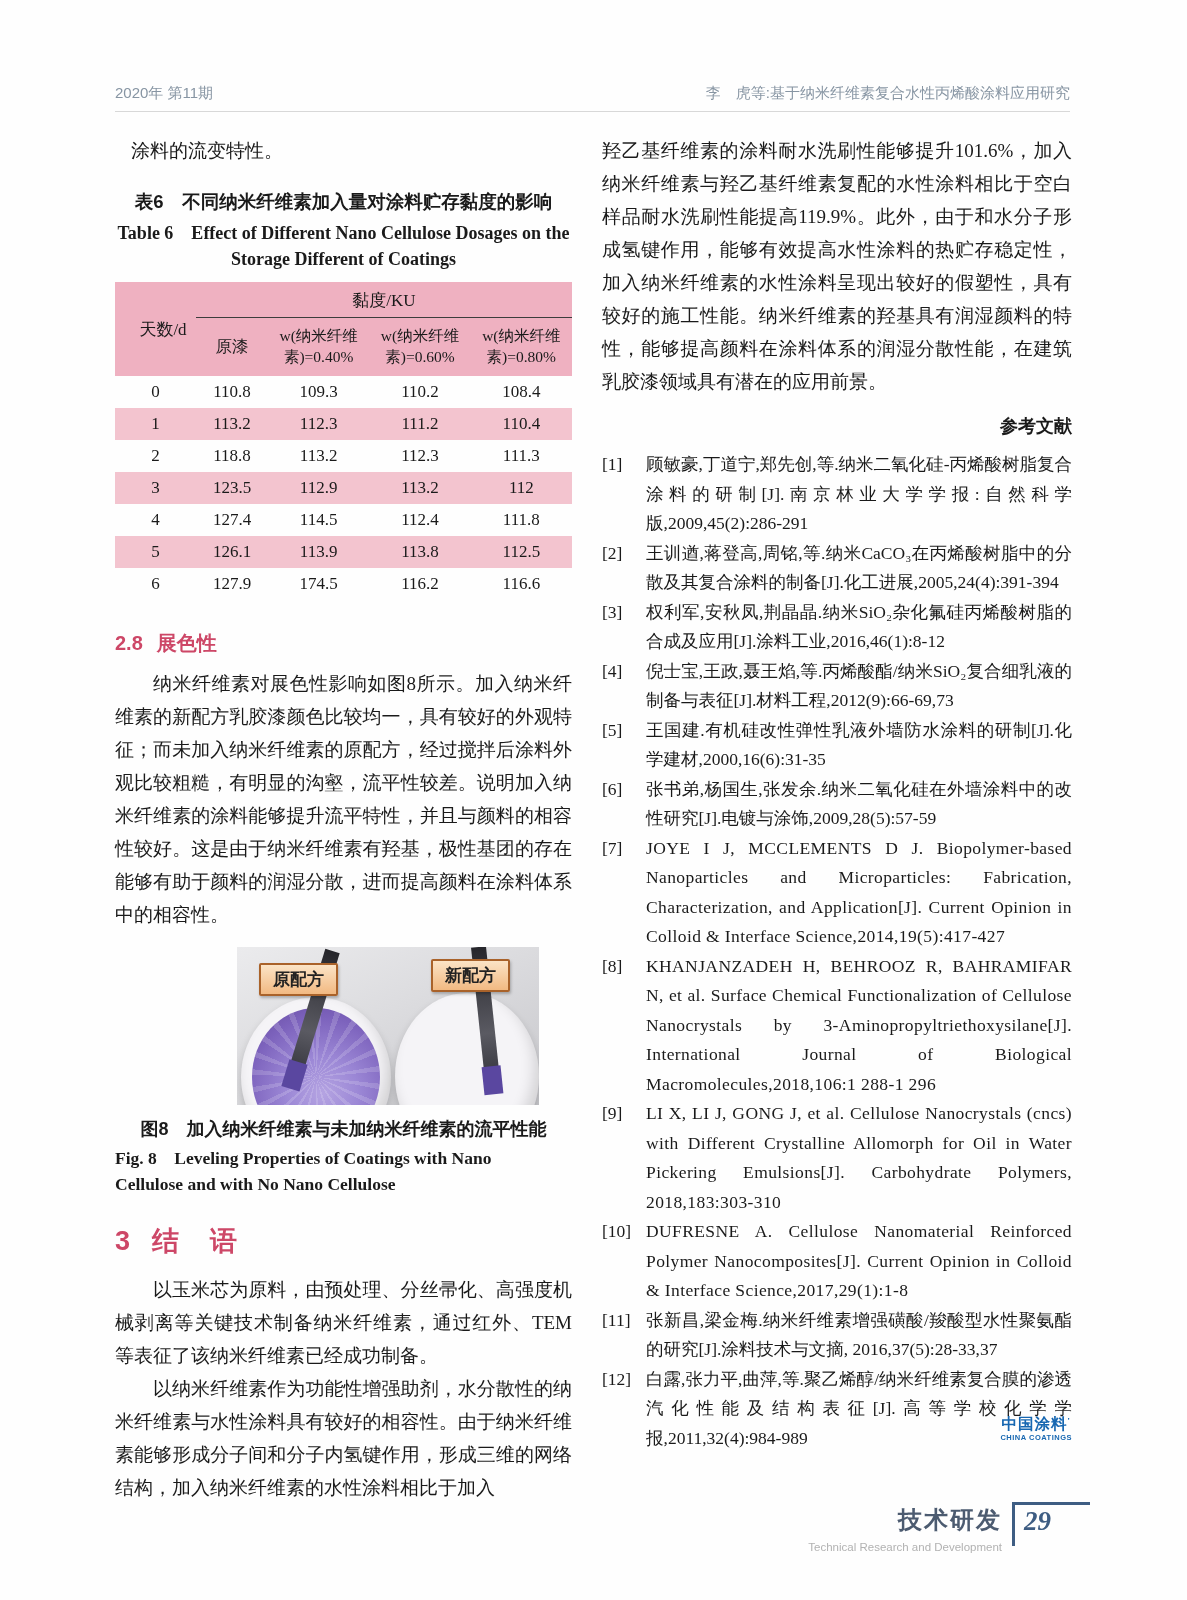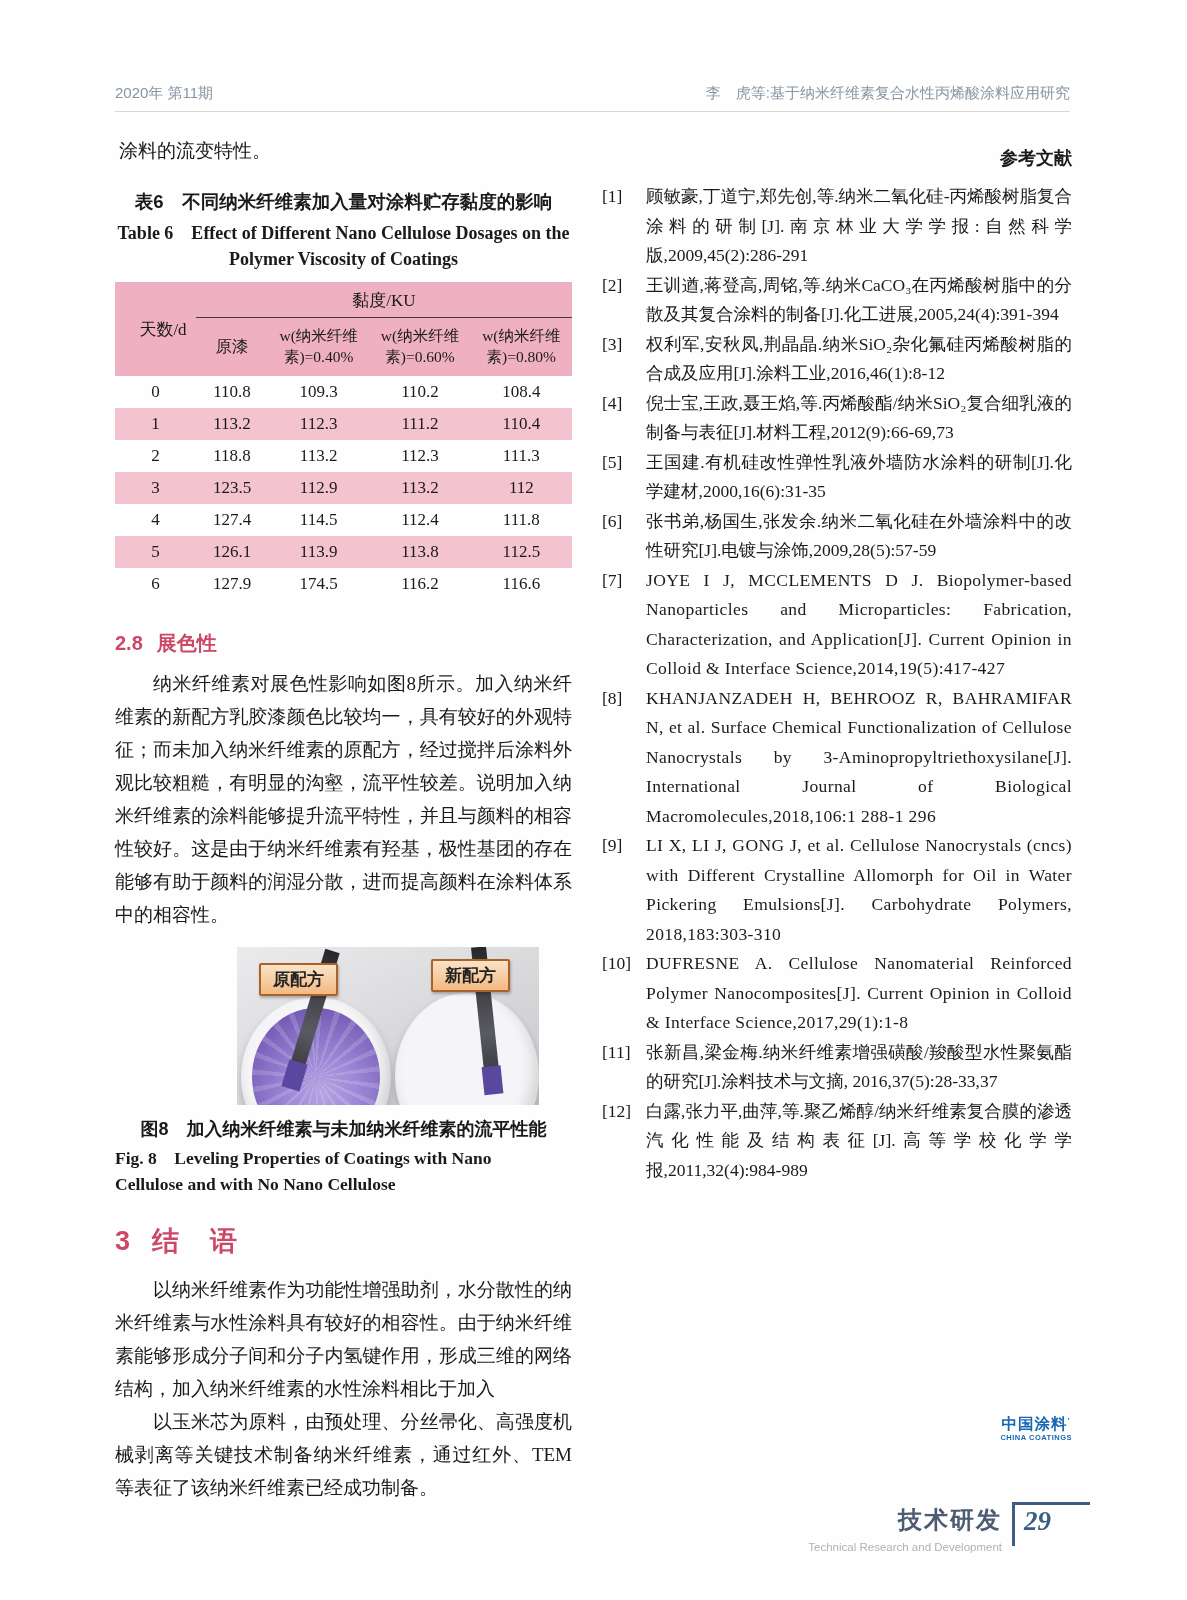--- a/index.html
+++ b/index.html
@@ -88,27 +88,27 @@
 <div id="page">
 
   <div class="hdr">
     <span>2020年  第11期</span>
     <span>李　虎等:基于纳米纤维素复合水性丙烯酸涂料应用研究</span>
   </div>
 
   <div class="cols">
 
     <div class="colL">
-      <p class="para" style="margin:4px 0 0 4px;">涂料的流变特性。</p>
+      <p class="para" style="margin:4px 0 0 16px;">涂料的流变特性。</p>
 
       <div class="tblock">
         <p class="t-title-cn">表6　不同纳米纤维素加入量对涂料贮存黏度的影响</p>
         <p class="t-title-en">
           <span>Table 6　Effect of Different Nano Cellulose Dosages on the</span><br>
-          <span>Polymer Viscosity of Coatings</span>
+          <span>Storage Different of Coatings</span>
         </p>
         <table class="t6">
           <thead>
             <tr>
               <th rowspan="2" class="day-h">天数/d</th>
               <th colspan="4" class="group-h">
                   <span class="group-line" style="display:block;width:100%;padding-bottom:5px;">黏度/KU</span>
                 </th>
             </tr>
             <tr class="subhdr">
@@ -191,25 +191,26 @@
       </div>
       <p class="cap-cn">图8　加入纳米纤维素与未加纳米纤维素的流平性能</p>
       <p class="cap-en">
         <span>Fig. 8　Leveling Properties of Coatings with Nano</span><br>
         <span>Cellulose and with No Nano Cellulose</span>
       </p>
 
       <h2 class="h3">
         <span class="num">3</span><span>结　语</span>
       </h2>
+      <p class="para indent" style="margin:0 0 0 0;">以玉米芯为原料，由预处理、分丝帚化、高强度机械剥离等关键技术制备纳米纤维素，通过红外、TEM等表征了该纳米纤维素已经成功制备。</p>
       <p class="para indent" style="margin:0;">以纳米纤维素作为功能性增强助剂，水分散性的纳米纤维素与水性涂料具有较好的相容性。由于纳米纤维素能够形成分子间和分子内氢键作用，形成三维的网络结构，加入纳米纤维素的水性涂料相比于加入</p>
-      <p class="para indent" style="margin:0 0 0 0;">以玉米芯为原料，由预处理、分丝帚化、高强度机械剥离等关键技术制备纳米纤维素，通过红外、TEM等表征了该纳米纤维素已经成功制备。</p>
     </div>
 
     <div class="colR">
+      <p class="para" style="margin:4px 0 0 0;">羟乙基纤维素的涂料耐水洗刷性能够提升101.6%，加入纳米纤维素与羟乙基纤维素复配的水性涂料相比于空白样品耐水洗刷性能提高119.9%。此外，由于和水分子形成氢键作用，能够有效提高水性涂料的热贮存稳定性，加入纳米纤维素的水性涂料呈现出较好的假塑性，具有较好的施工性能。纳米纤维素的羟基具有润湿颜料的特性，能够提高颜料在涂料体系的润湿分散性能，在建筑乳胶漆领域具有潜在的应用前景。</p>
 
       <h3 class="refhead">参考文献</h3>
       <ul class="reflist">
           <li class="ref-item">
             <span class="ref-num">[1]</span>
             <span class="ref-text">顾敏豪,丁道宁,郑先创,等.纳米二氧化硅-丙烯酸树脂复合涂料的研制[J].南京林业大学学报:自然科学版,2009,45(2):286-291</span>
           </li>
           <li class="ref-item">
             <span class="ref-num">[2]</span>
             <span class="ref-text">王训遒,蒋登高,周铭,等.纳米CaCO₃在丙烯酸树脂中的分散及其复合涂料的制备[J].化工进展,2005,24(4):391-394</span>

